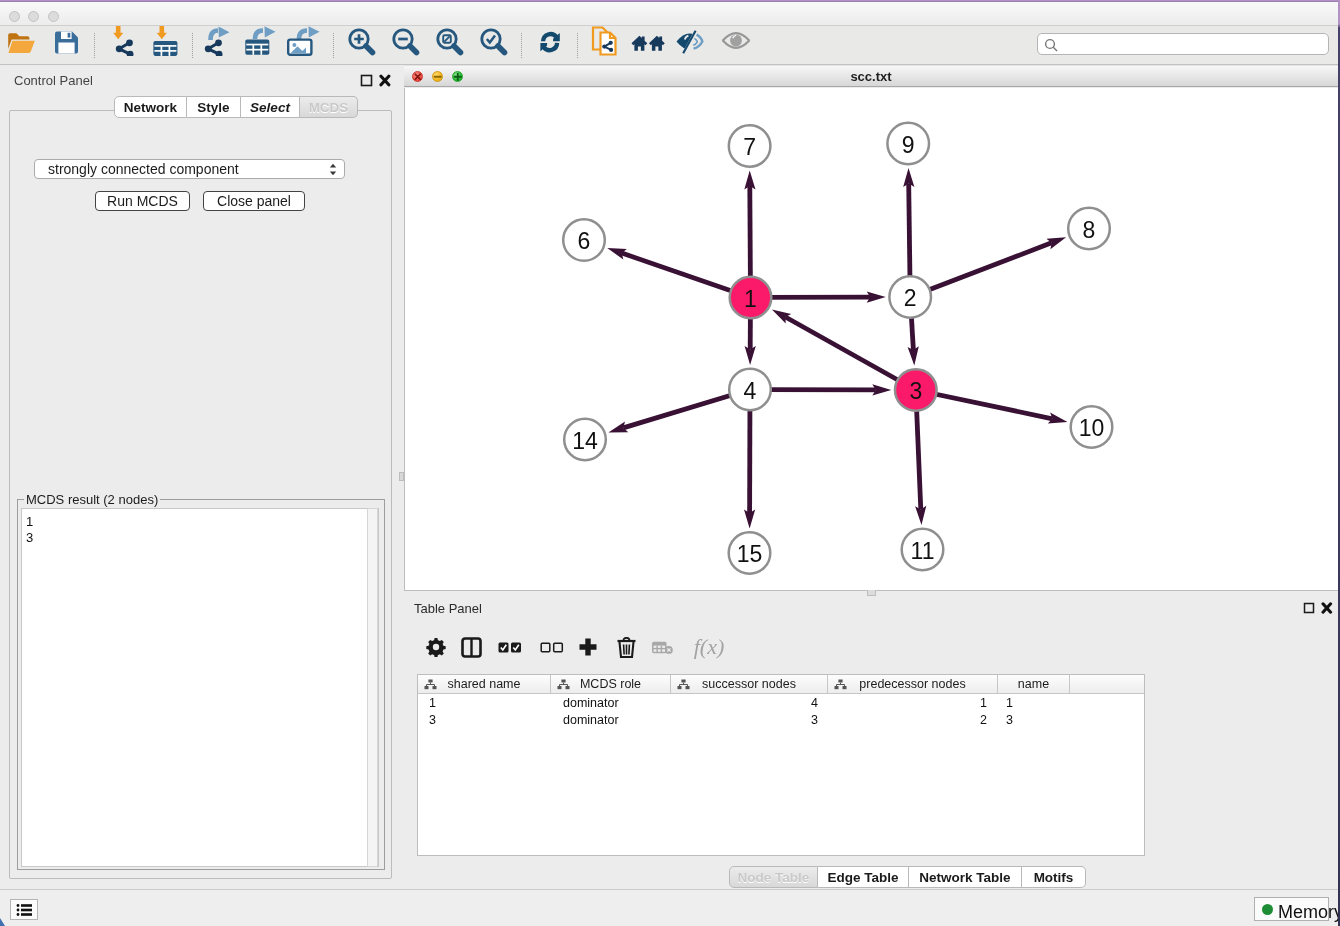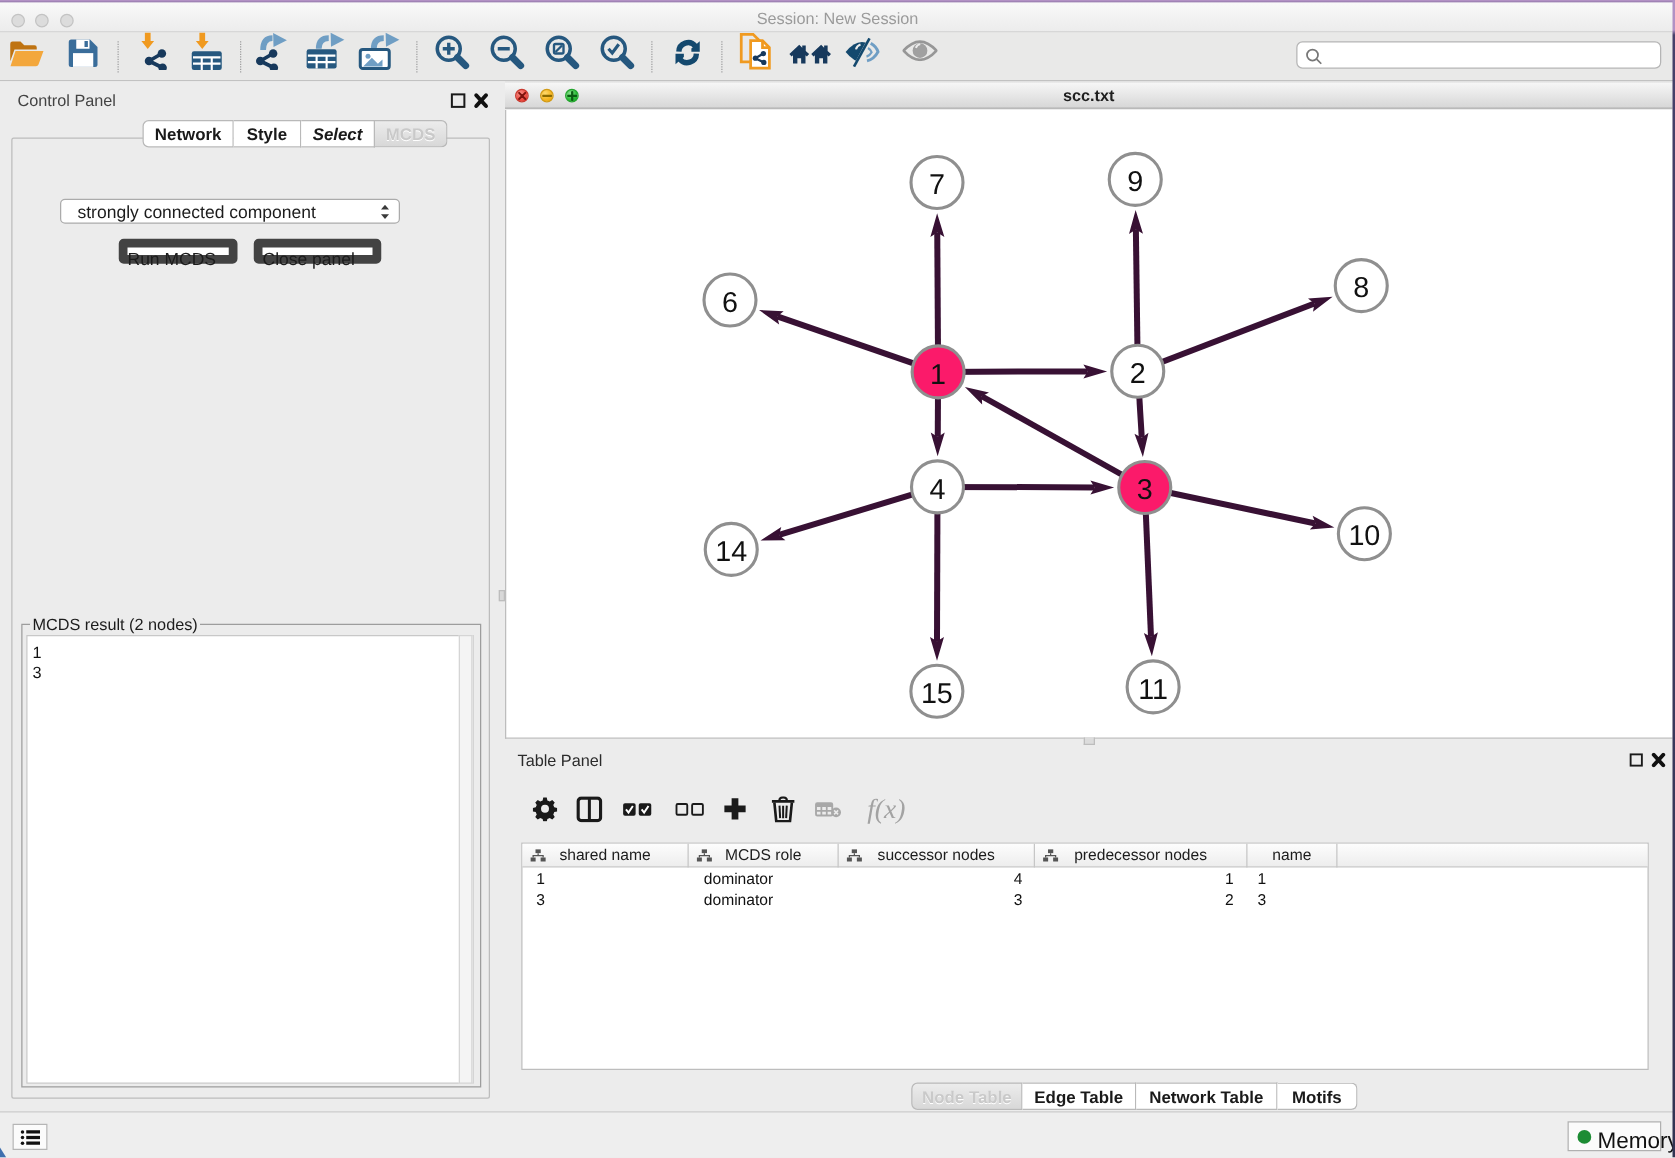--- a/index.html
+++ b/index.html
@@ -25,45 +25,45 @@
 #cpanel { left:0; top:65px; width:399px; height:824px; background:#ececec; }
 #cpanel .phead { position:absolute; left:14px; top:8px; font-size:13px; color:#14532d; }
 .winbtns { position:absolute; }
 #cp-tabs { position:absolute; left:78px; top:31px; height:22px; display:flex; z-index:3; }
 .tab { height:22px; font-size:13.5px; font-weight:600; color:#1a1a1a; background:#fff; border:1px solid #b9b9b9; border-left:none; display:flex; align-items:center; justify-content:center; }
 .tab.first { border-left:1px solid #b9b9b9; border-radius:5px 0 0 5px;margin-left:36px; }
 .tab.last { border-radius:0 5px 5px 0; }
 .tab.sel { background:linear-gradient(#ececec,#d8d8d8); color:#c9c9c9; text-shadow:0 1px 0 #fff; }
 #cp-box { position:absolute; left:9px; top:45px; width:383px; height:769px; border:1px solid #bcbcbc; border-radius:2px; background:#ececec; }
 #opt-label { position:absolute; left:0; width:100%; top:73px; text-align:center; font-size:14.5px; color:#1c1c1c; }
-#dropdown { position:absolute; left:48px; top:94px; width:272px; height:20px; background:#fff; border:1px solid #ababab; border-radius:4px; font-size:14px; color:#1c1c1c; }
+#dropdown { position:absolute; left:34px; top:94px; width:311px; height:20px; background:#fff; border:1px solid #ababab; border-radius:4px; font-size:14px; color:#1c1c1c; }
 #dropdown .dtext { position:absolute; left:13px; top:1px; }
 #dropdown svg { position:absolute; right:6px; top:2px; }
-.pushbtn { position:absolute; top:126px; height:20px; background:#fff; border:7px solid #a21caf; border-radius:4px; font-size:14px; color:#1c1c1c; text-align:left; line-height:18px; }
+.pushbtn { position:absolute; top:126px; height:20px; background:#fff; border:1px solid #a21caf; border-radius:4px; font-size:14px; color:#1c1c1c; text-align:center; line-height:18px; }
 #mcds-fieldset { position:absolute; left:17px; top:434px; width:368px; height:371px; border:1px solid #9d9d9d; }
 #mcds-legend { position:absolute; left:6px; top:-8px; background:#ececec; padding:0 2px; font-size:13px; color:#1c1c1c; }
 #mcds-text { position:absolute; left:3px; top:8px; width:358px; height:359px; background:#fff; border:1px solid #c8c8c8; font-size:13px; color:#111; line-height:15.5px; padding:5px 0 0 4px; }
 #mcds-scroll { position:absolute; left:349px; top:8px; width:11px; height:359px; background:#f4f4f4; border:1px solid #d5d5d5; }
 
 
 #vsplit { left:399px; top:65px; width:5px; height:824px; background:#ececec; }
 #vsplit .handle { position:absolute; left:0; top:407px; width:5px; height:9px; background:#d8d8d8; border:1px solid #bdbdbd; }
 
 
 #nettitle { left:404px; top:65px; width:934px; height:22px; background:linear-gradient(#f7f7f7,#d7d7d7); border-bottom:1px solid #a8a8a8; border-top:1px solid #e2e2e2; }
 #nettitle .title { position:absolute; left:0; right:0; top:3px; text-align:center; font-size:13px; font-weight:600; color:#1f1f1f; }
 .mac-dot { position:absolute; top:5px; width:11px; height:11px; border-radius:50%; }
 #canvas { left:404px; top:88px; width:934px; height:503px; background:#fff; border-left:1px solid #bdbdbd; border-bottom:1px solid #bdbdbd; }
 
 
 #tpanel { left:404px; top:597px; width:934px; height:293px; background:#ececec; }
 #tpanel .phead { position:absolute; left:10px; top:4px; font-size:13px; color:#2b2b2b; }
 #ttoolbar { position:absolute; left:10px; top:26px; width:916px; height:44px; }
 .ticon { position:absolute; display:flex; align-items:center; justify-content:center; }
-#ttable { position:absolute; left:13px; top:77px; width:902px; height:182px; background:#fff; border:1px solid #bdbdbd;padding-left:24px; }
+#ttable { position:absolute; left:13px; top:77px; width:728px; height:182px; background:#fff; border:1px solid #bdbdbd;padding-left:24px; }
 .throw { position:absolute; left:0; top:0; height:19px; width:100%; background:linear-gradient(#fdfdfd,#ededed); border-bottom:1px solid #c6c6c6; }
 .thcell { position:absolute; top:0; height:19px; border-right:1px solid #c6c6c6; font-size:12.5px; color:#1c1c1c; text-align:center; line-height:18px; }
 .thcell svg { position:absolute; left:6px; top:4px; }
 .trow { position:absolute; font-size:12.5px; color:#111; height:17px; line-height:17px; }
 .tcell { position:absolute; height:17px; }
 #btabs { position:absolute; left:289px; top:269px; height:21px; display:flex; }
 
 .phead, .tab, #opt-label, #dropdown, .pushbtn, #mcds-legend, #mcds-text, .thcell, .trow, #membtn .mtext, #titlebar .title, #nettitle .title, .fx { filter: grayscale(1); }
 
 #statusbar { left:0; top:889px; width:1340px; height:37px; background:#eeeeee; border-top:1px solid #cccccc; }
@@ -74,21 +74,20 @@
 </style>
 </head>
 <body>
 <div class="abs" id="desktop-top"></div>
 <div class="abs" id="right-edge"></div>
 
 <div class="abs" id="titlebar">
   <div class="tl-circle" style="left:9px;"></div>
   <div class="tl-circle" style="left:28px;"></div>
   <div class="tl-circle" style="left:48px;"></div>
-  <div class="title">Session: New Session</div>
 </div>
 
 <div class="abs" id="toolbar">
   <div class="tbsep" style="left:94px;"></div>
     <div class="tbsep" style="left:192px;"></div>
     <div class="tbsep" style="left:333px;"></div>
     <div class="tbsep" style="left:521px;"></div>
     <div class="tbsep" style="left:577px;"></div>
   <div class="tbicon" style="left:6px;top:3px;width:30px;height:27px;">
       <svg width="30" height="27" viewBox="0 0 30 27">

